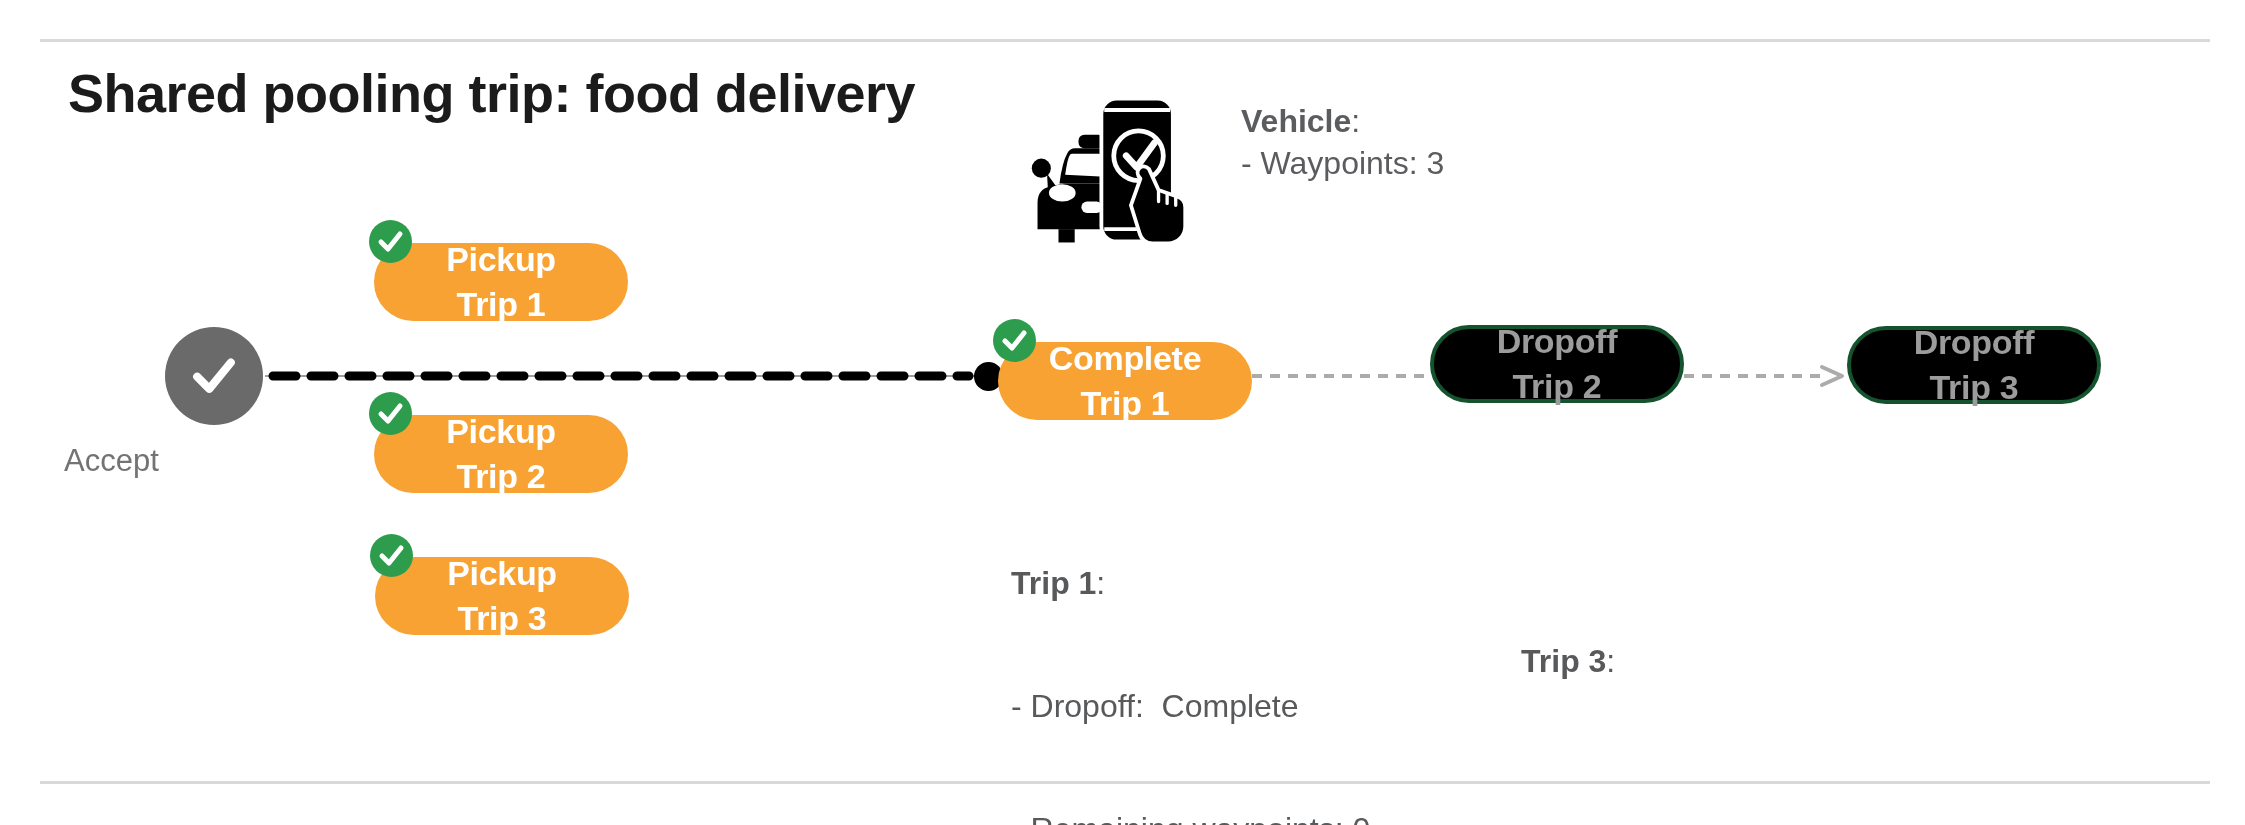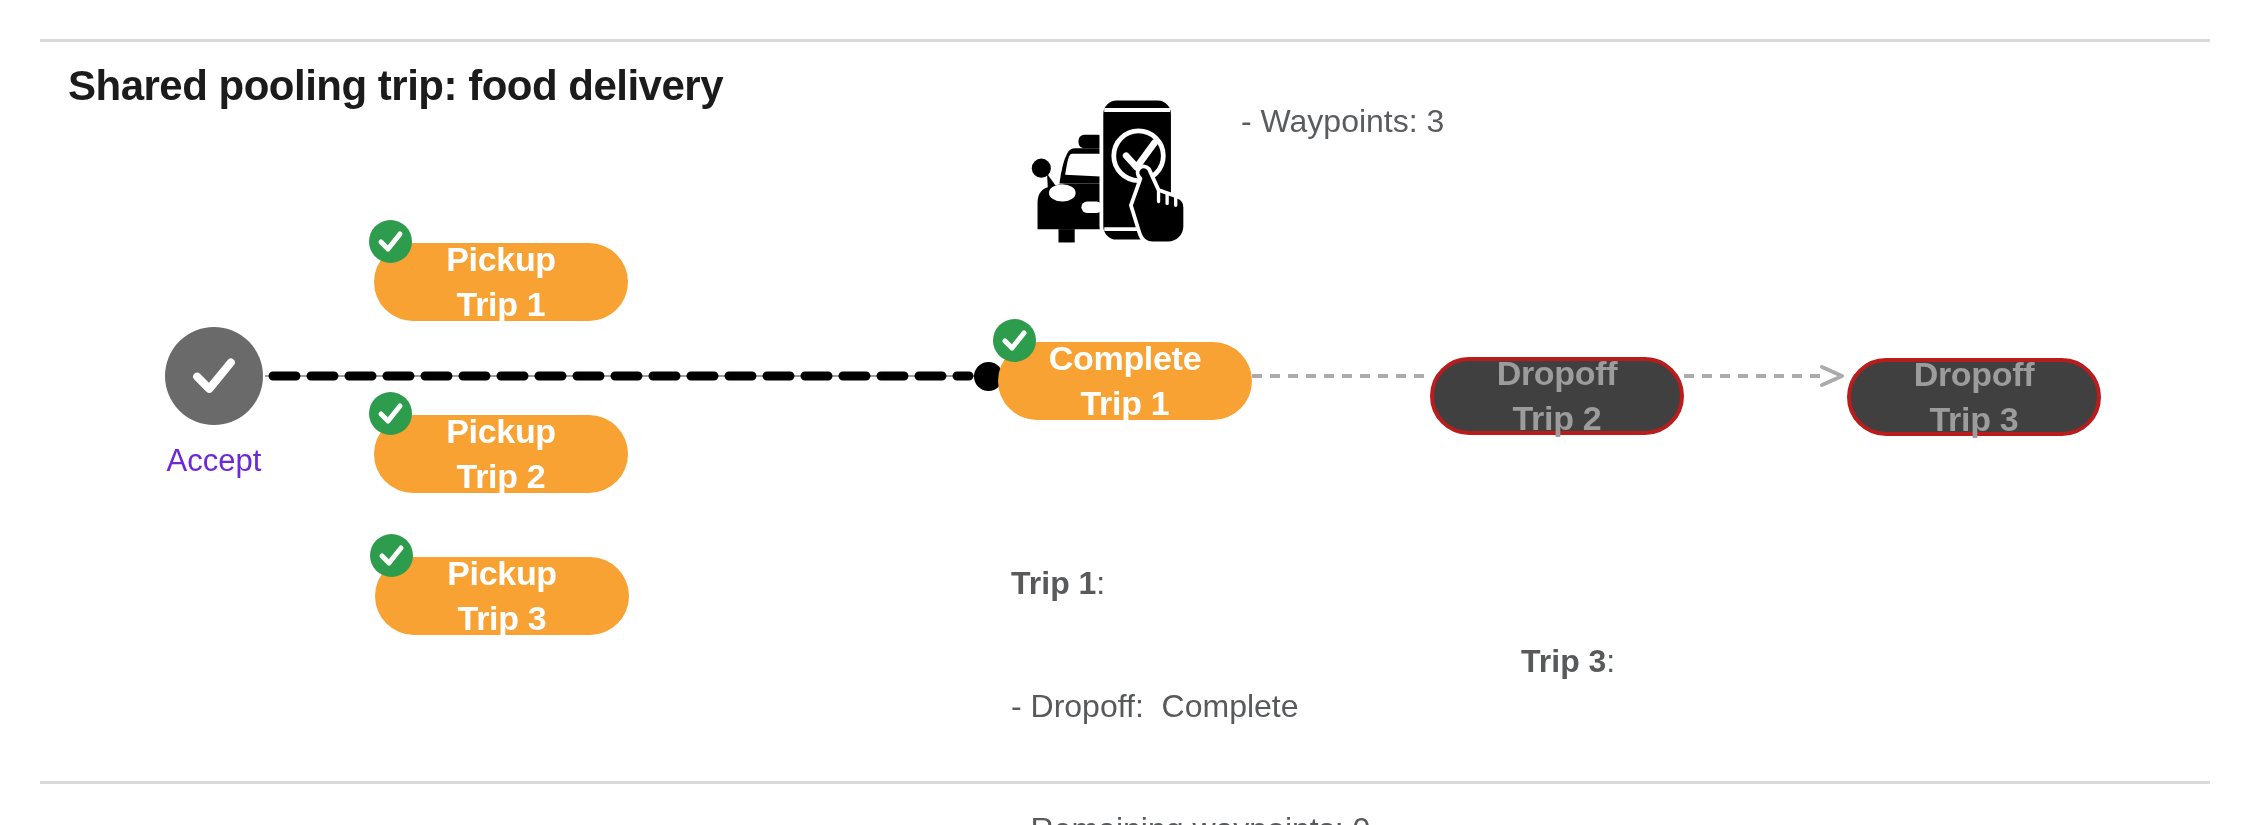--- a/index.html
+++ b/index.html
@@ -6,51 +6,51 @@
   .canvas{
     position:relative; width:2245px; height:825px; background:#ffffff;
     font-family:"Liberation Sans", sans-serif; overflow:hidden;
   }
   .rule{position:absolute; left:40px; width:2170px; height:3px; background:#d9d9d9;}
   .rule-top{top:39px;}
   .rule-bottom{top:781px;}
 
   .title{
     position:absolute; left:68px; top:62px; margin:0;
-    font-size:42px; font-weight:bold; color:#1b1b1b; letter-spacing:-0.5px;
+    font-size:54px; font-weight:bold; color:#1b1b1b; letter-spacing:-0.5px;
   }
 
   .vehicle-icon{position:absolute; left:1028px; top:92px; width:162px; height:158px;}
   .vehicle-info{position:absolute; left:1241px; top:100px; font-size:32px; line-height:42px; color:#5b5c5f;}
   .bold{font-weight:bold;}
 
   .start-node{
     position:absolute; left:165px; top:327px; width:98px; height:98px;
     border-radius:50%; background:#6a6a6a;
     display:flex; align-items:center; justify-content:center;
   }
   .start-label{
-    position:absolute; left:64px; top:442px; width:300px; text-align:center;
-    font-size:31px; line-height:38px; color:#6d28d9;
+    position:absolute; left:64px; top:442px; width:300px; text-align:left;
+    font-size:31px; line-height:38px; color:#737373;
   }
 
   .main-line{position:absolute; left:263px; top:366px;}
   .route-dot{
     position:absolute; left:974px; top:362px; width:29px; height:29px;
     background:#000; border-radius:50%;
   }
 
   .pill{
     position:absolute; width:254px; height:78px; border-radius:52px;
     display:flex; align-items:center; justify-content:center; text-align:center;
     box-sizing:border-box;
   }
   .pill .pill-text{font-size:34px; font-weight:bold; line-height:45px; letter-spacing:-0.3px;}
   .pill.orange{background:#f7a233; color:#ffffff;}
-  .pill.outline{background:#404040; border:4px solid #b91c1c; color:#9c9c9c;margin-top:32px;}
+  .pill.outline{background:#000000; border:4px solid #14532d; color:#9c9c9c;}
   .p1{left:374px; top:243px;}
   .p2{left:374px; top:415px;}
   .p3{left:375px; top:557px;}
   .p4{left:998px; top:342px;}
   .p5{left:1430px; top:325px;}
   .p6{left:1847px; top:326px;}
 
   .badge{
     position:absolute; left:-5px; top:-23px; width:43px; height:43px;
     border-radius:50%; background:#2e9c4d;
@@ -96,20 +96,21 @@
       <line x1="80" y1="16" x2="149" y2="16" stroke="#fff" stroke-width="4"></line>
       <line x1="80" y1="141" x2="149" y2="141" stroke="#fff" stroke-width="4"></line>
       <circle cx="116" cy="64" r="26" fill="none" stroke="#fff" stroke-width="5"></circle>
       <path d="M103,64 l11,12 l19,-26" fill="none" stroke="#fff" stroke-width="7" stroke-linecap="round" stroke-linejoin="round"></path>
       <path d="M118,88 c-8,-8 2,-18 9,-10 l10,22 20,7 c6,2 8,6 8,11 l0,20 c0,10 -8,18 -18,18 l-16,0 c-7,0 -12,-4 -14,-11 l-9,-29 z" fill="#000" stroke="#fff" stroke-width="4" stroke-linejoin="round"></path>
       <path d="M137,100 l0,12 M146,104 l0,10 M155,108 l0,8" stroke="#fff" stroke-width="3.5" fill="none" stroke-linecap="round"></path>
     </svg>
   </div>
 
   <div class="vehicle-info">
+    <div><span class="bold">Vehicle</span><span>:</span></div>
     <div>- Waypoints: 3</div>
   </div>
 
   <div class="start-node">
     <span>
       <svg width="66" height="66" viewBox="0 0 98 98">
         <path d="M24,53 L42,71 L74,32" fill="none" stroke="#fff" stroke-width="12" stroke-linecap="round" stroke-linejoin="round"></path>
       </svg>
     </span>
   </div>

